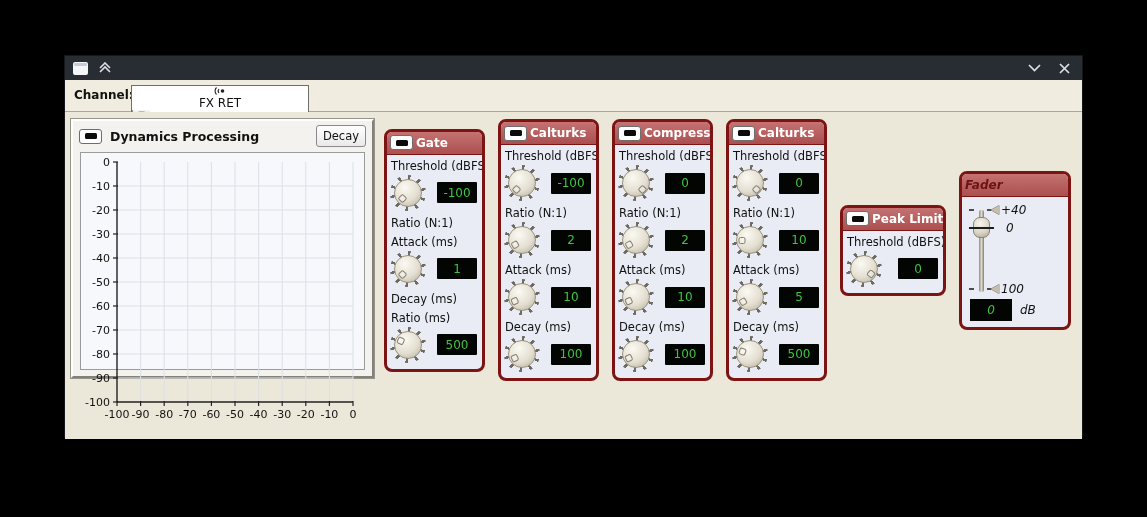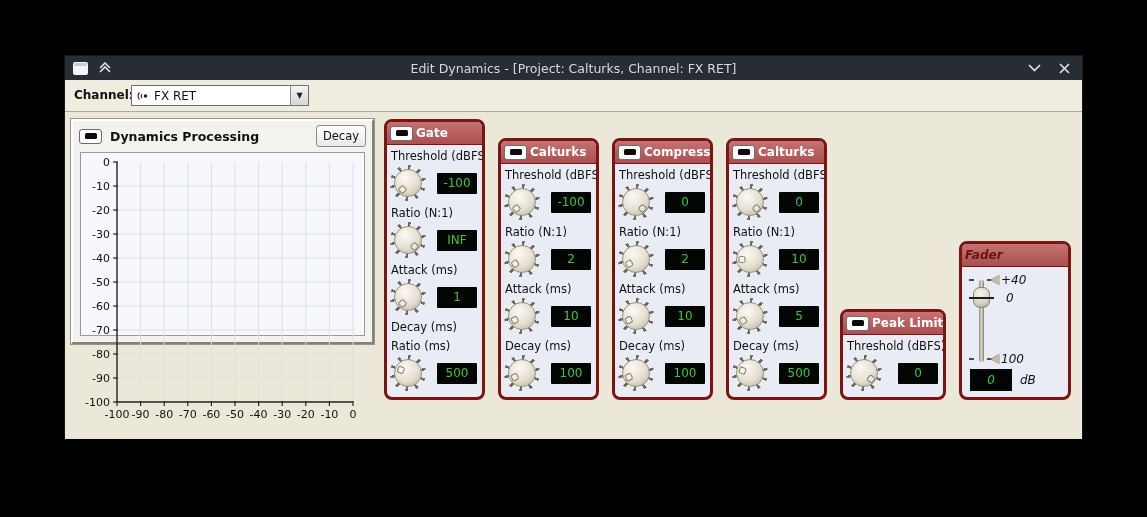--- a/index.html
+++ b/index.html
@@ -14,46 +14,46 @@
   .title-text{position:absolute;left:0;right:0;text-align:center;font-size:12.5px;color:#d7dadd;}
   .tb-left{display:flex;align-items:center;gap:9px;padding-left:8px;z-index:2;}
   .tb-right{position:absolute;right:10px;top:0;height:24px;display:flex;align-items:center;gap:14px;z-index:2;}
   .win-icon{width:15px;height:13px;background:#f4f6f8;border-radius:2px;position:relative;}
   .win-icon::before{content:"";position:absolute;left:1px;right:1px;top:1px;height:3px;background:#c7ccd2;border-radius:1px;}
   .tb-btn{display:flex;align-items:center;justify-content:center;width:16px;height:16px;cursor:default;}
   .tb-btn svg{display:block;}
   
   .channelbar{position:relative;height:31px;background:#f0ecdf;border-bottom:1px solid #aaa79b;}
   .channel-label{position:absolute;left:9px;top:8px;font-weight:bold;}
-  .combo{position:absolute;left:66px;top:5px;width:178px;height:21px;background:#fff;
-         border:1px solid #6f6f6f;box-sizing:border-box;display:flex;align-items:center;}
+  .combo{position:absolute;left:66px;top:5px;width:178px;height:34px;background:#fff;
+         border:1px solid #6f6f6f;box-sizing:border-box;display:flex;align-items:center;flex-direction:column;}
   .combo-icon{margin:0 5px 0 4px;display:flex;align-items:center;}
   .combo-text{flex:1;font-size:12px;}
   .combo-arrow{width:17px;align-self:stretch;background:linear-gradient(#f5f5f5,#d7d7d7);
                border-left:1px solid #8b8b8b;display:flex;align-items:center;justify-content:center;
                font-size:8px;color:#222;}
   
   .bodyarea{position:relative;height:327px;background:#ece8d9;}
   
-  .dynpanel{position:absolute;left:6px;top:7px;width:303px;height:225px;box-sizing:border-box;
+  .dynpanel{position:absolute;left:6px;top:7px;width:303px;height:259px;box-sizing:border-box;
             background:#f3f2ee;border:2px solid;border-color:#ffffff #84817a #84817a #ffffff;
             outline:1px solid #97948b;}
   .dyn-header{height:26px;display:flex;align-items:center;gap:8px;padding:2px 6px 0 6px;}
   .dyn-title{font-weight:bold;font-size:12.5px;flex:1;}
   .reset-btn{width:48px;height:20px;background:linear-gradient(#ffffff,#e9e9e9);
              border:1px solid #8a8a8a;border-radius:3px;font-size:11.5px;
              display:flex;align-items:center;justify-content:center;}
   .graphbox{position:absolute;left:7px;top:31px;right:7px;bottom:6px;background:#f6f8fb;
             border:1px solid #9b9b9b;}
   
   .toggle{width:23px;height:15px;background:#fdfdfd;border:1px solid #6d6d6d;border-radius:3px;
           display:flex;align-items:center;justify-content:center;box-sizing:border-box;flex:0 0 auto;}
   .toggle .bar{width:12px;height:6px;background:#0b0b0b;border-radius:1.5px;}
   
-  .procrow{position:absolute;left:319px;top:7px;display:flex;gap:13px;align-items:flex-end;}
+  .procrow{position:absolute;left:319px;top:7px;display:flex;gap:13px;align-items:center;}
   .panel{background:#e9ecf5;border:3px solid #7d1414;border-radius:8px;box-sizing:border-box;
          overflow:hidden;width:101px;}
   .panel.wide{width:106px;}
   .panel.faderp{width:112px;font-style:italic;}
   .panel-header{height:22px;background:linear-gradient(#c57272,#ab4f4f);border-bottom:1px solid #7d1414;
                 display:flex;align-items:center;gap:3px;padding:0 3px;}
   .panel-title{color:#fff;font-weight:bold;font-size:12px;white-space:nowrap;}
   .panel-title.dark{color:#6b1212;}
   .control{padding:0 2px;}
   .ctl-label{font-size:11.5px;padding:4px 0 1px 2px;white-space:nowrap;}
@@ -85,21 +85,20 @@
         display:flex;align-items:center;justify-content:center;font-size:12px;}
   .funit{position:absolute;left:58px;top:106px;font-size:12px;}
 </style>
 </head>
 <body>
 
 <div class="stage">
   <div class="window">
 
     <div class="titlebar">
-      <div class="title-text">Edit Dynamics - [Project: Calturks, Channel: FX RET]</div>
       <div class="tb-left">
         <div class="win-icon"></div>
         <div class="tb-btn">
           <span>
             <svg width="14" height="12" viewBox="0 0 14 12">
                 <path d="M2 6 L7 1 L12 6" fill="none" stroke="#dde0e3" stroke-width="1.6"></path>
                 <path d="M2 10 L7 5 L12 10" fill="none" stroke="#dde0e3" stroke-width="1.6"></path>
               </svg>
           </span>
         </div>
@@ -232,29 +231,20 @@
                   <div class="ticks"></div>
                   <div class="cap">
                     <div class="marker" style="transform: rotate(-135deg) translateY(-8.5px);"></div>
                   </div>
                 </div>
                 <div class="lcd">-100</div>
               </div>
             </div>
             <div class="control">
               <div class="ctl-label">Ratio (N:1)</div>
-              <div class="ctl-row">
-                <div class="knob">
-                  <div class="ticks"></div>
-                  <div class="cap">
-                    <div class="marker" style="transform: rotate(135deg) translateY(-8.5px);"></div>
-                  </div>
-                </div>
-                <div class="lcd">INF</div>
-              </div>
             </div>
             <div class="control">
               <div class="ctl-label">Attack (ms)</div>
               <div class="ctl-row">
                 <div class="knob">
                   <div class="ticks"></div>
                   <div class="cap">
                     <div class="marker" style="transform: rotate(-135deg) translateY(-8.5px);"></div>
                   </div>
                 </div>

